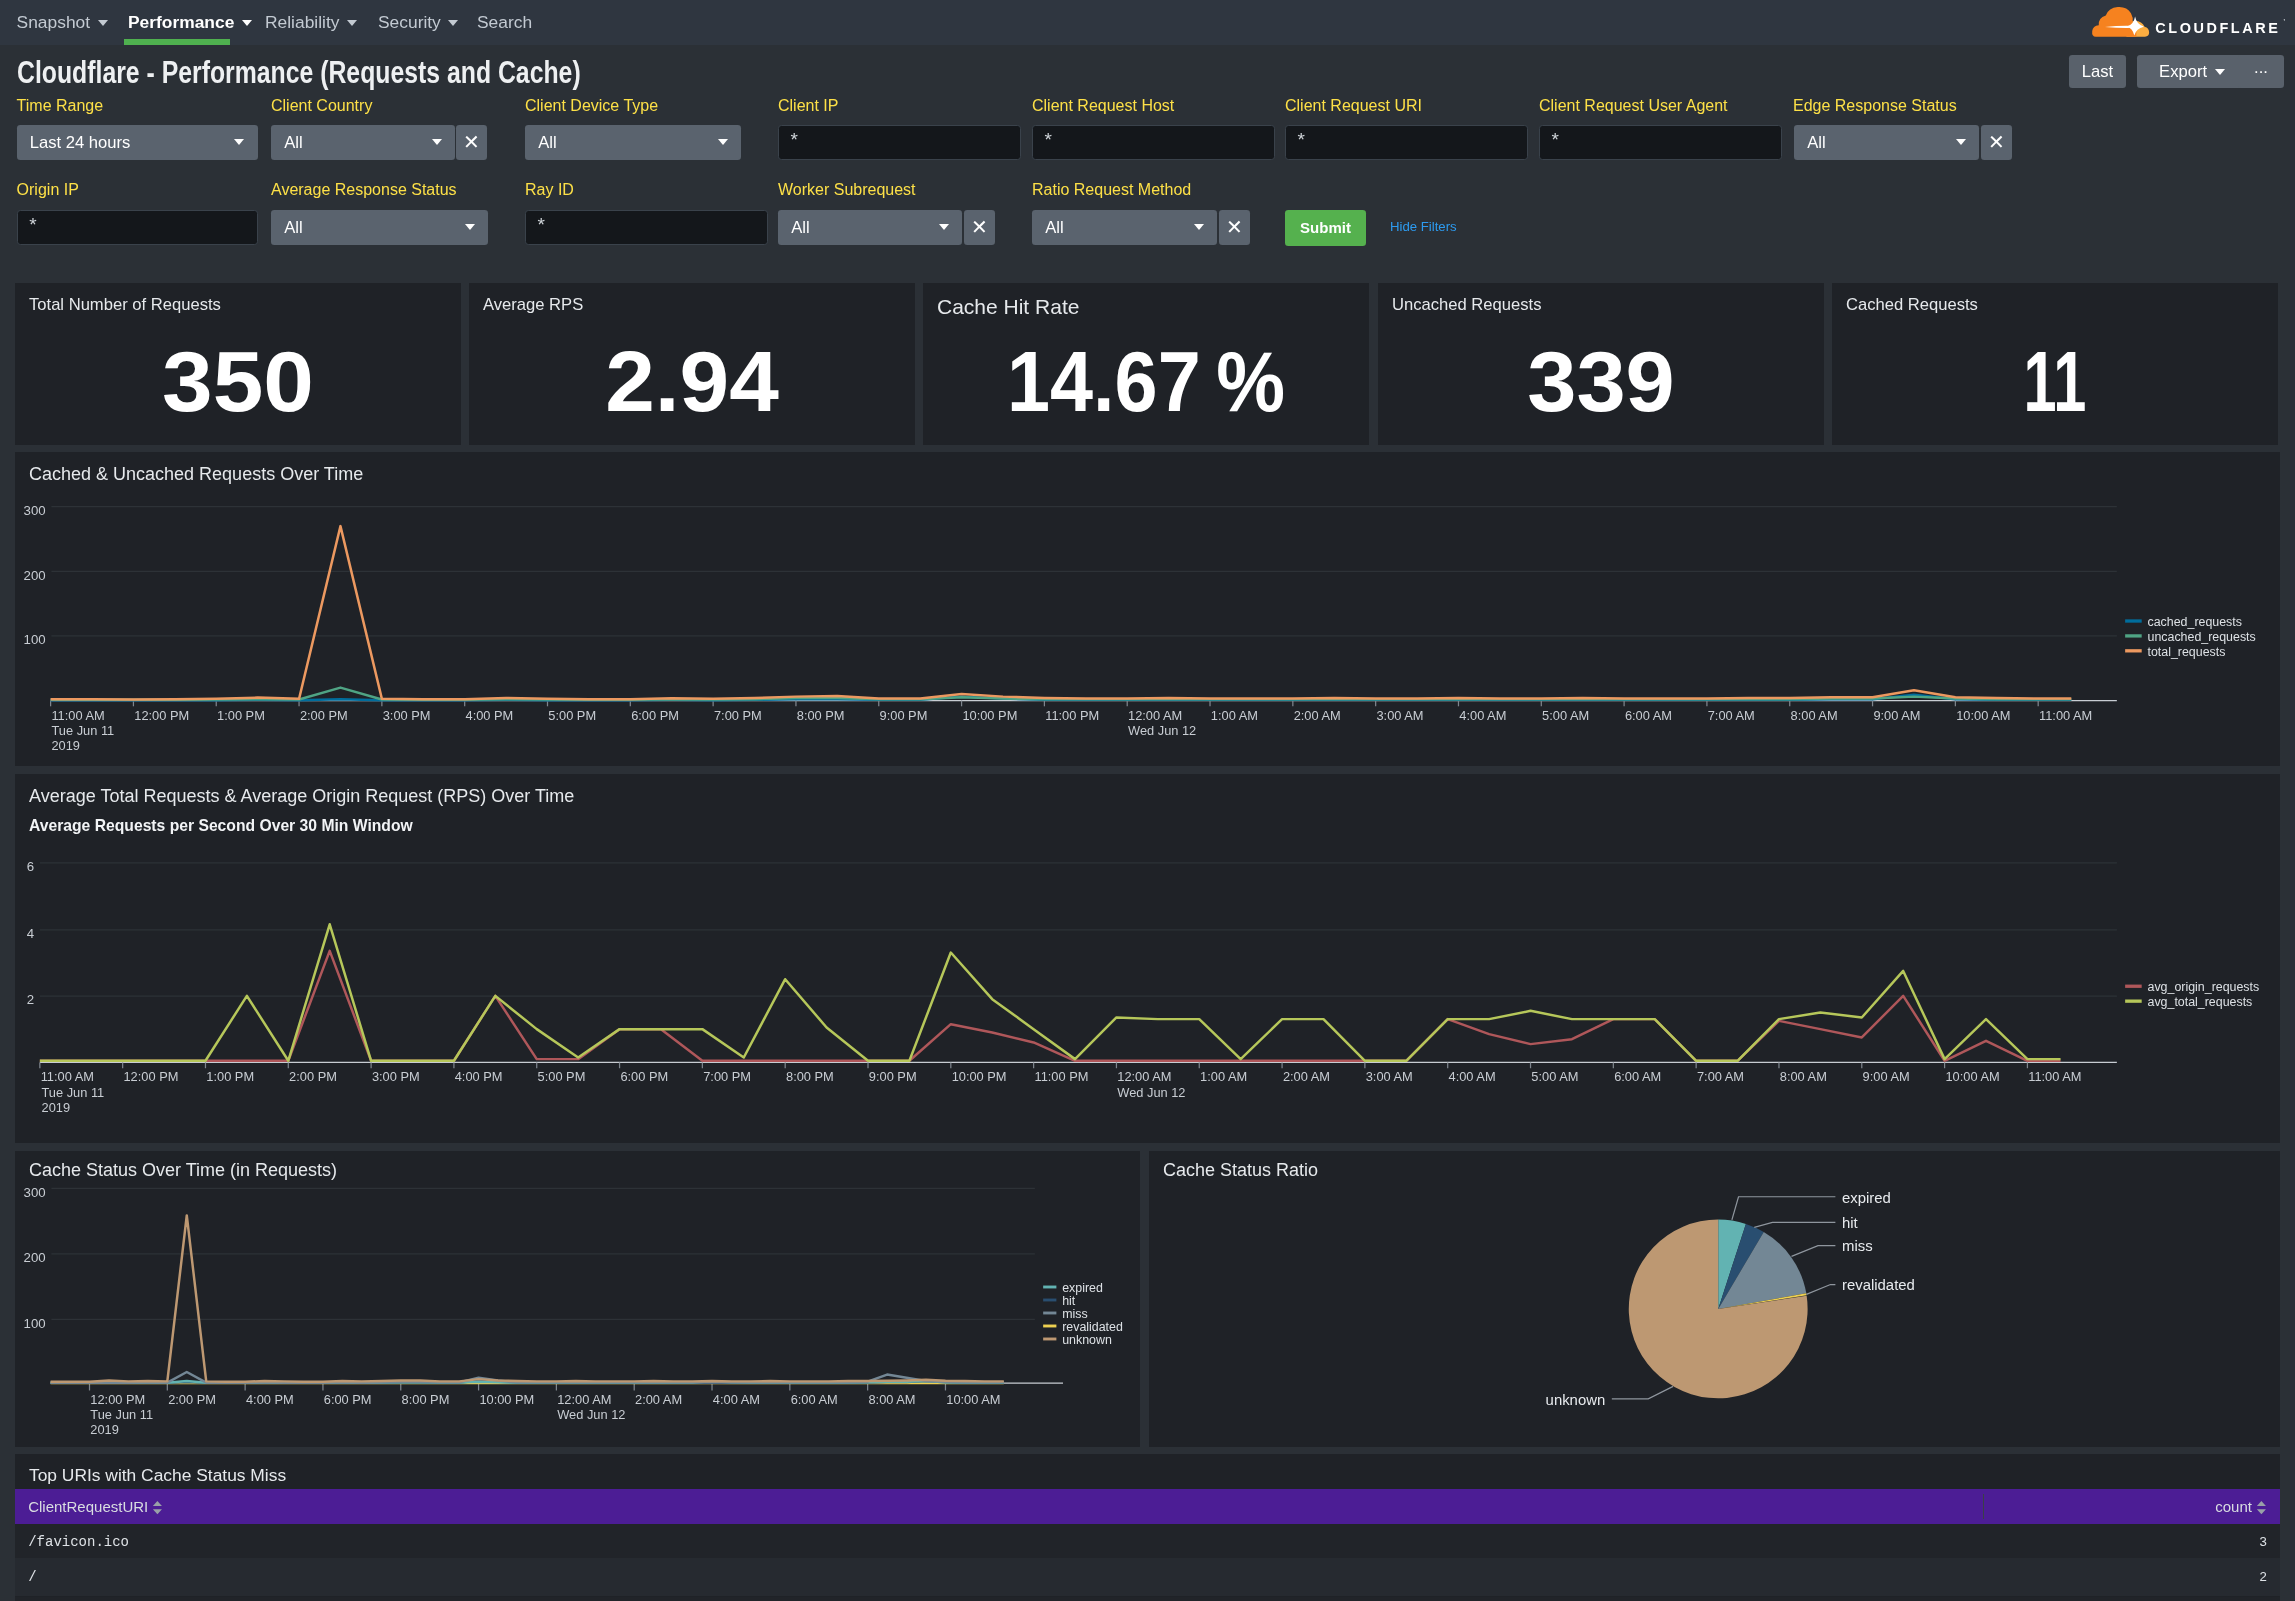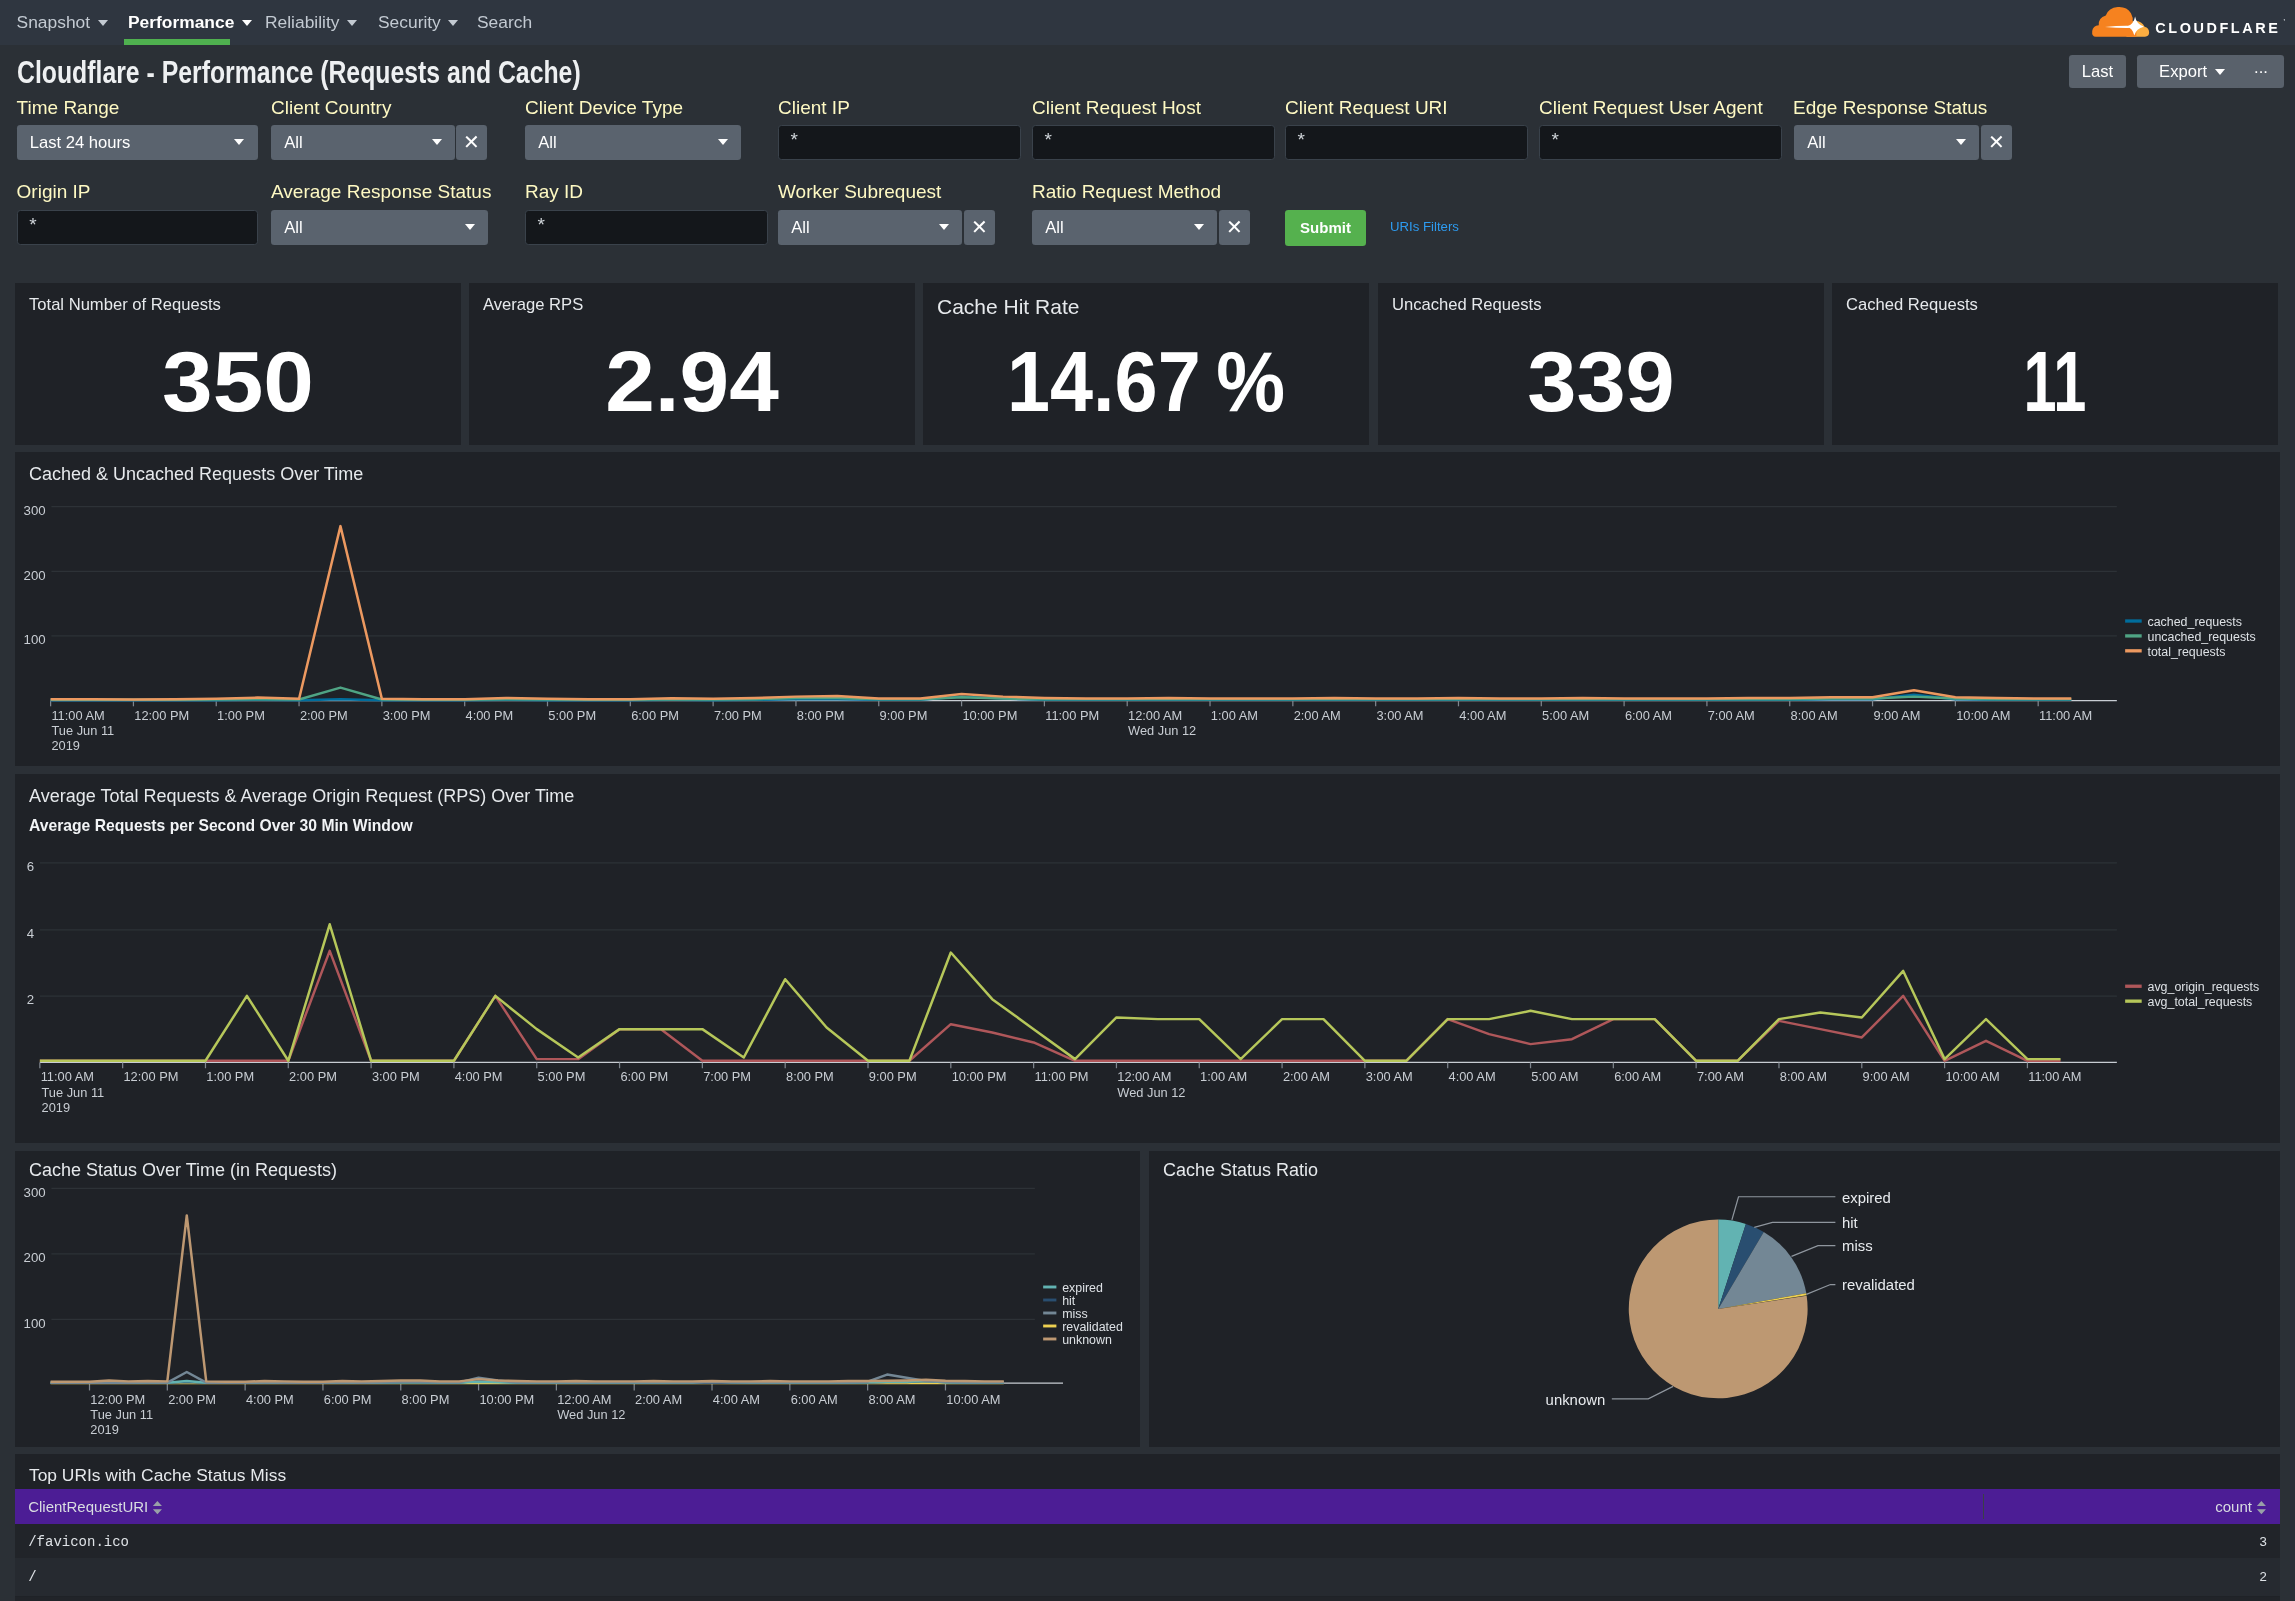--- a/index.html
+++ b/index.html
@@ -8,21 +8,21 @@
 #nav { position:absolute; left:0; top:0; width:2295px; height:45px; background:#2f3640; }
 .navitem { position:absolute; top:11.6px; font-size:17.4px; color:#c3cad2; }
 .navitem b { color:#fff; }
 .ncar { display:inline-block; width:0; height:0; border-left:5.8px solid transparent;
   border-right:5.8px solid transparent; border-top:6.6px solid #c3cad2; margin-left:7.5px; vertical-align:1.7px; }
 #uline { position:absolute; left:124px; top:39px; width:106px; height:5.8px; background:#4fb04f; }
 #title { position:absolute; left:16.6px; top:55px; font-size:31px; font-weight:bold; color:#eef0f2;
   transform:scaleX(0.80); transform-origin:0 0; white-space:nowrap; }
 .hbtn { position:absolute; top:55px; height:33px; background:#59616b; border-radius:3.3px;
   color:#fff; font-size:16.6px; text-align:center; line-height:33px; }
-.flb { position:absolute; font-size:19px; color:#fef9c3; }
+.flb { position:absolute; font-size:16px; color:#fde047; }
 .dd { position:absolute; height:35px; background:#5a636e; border-radius:3.3px; color:#fff;
   font-size:16.6px; line-height:35px; padding-left:13.2px; }
 .car { position:absolute; right:13.2px; top:14px; width:0; height:0; border-left:5.8px solid transparent;
   border-right:5.8px solid transparent; border-top:6.6px solid #fff; }
 .xb { position:absolute; width:31px; height:35px; background:#5a636e; border-radius:3.3px;
   color:#fff; font-size:20px; text-align:center; line-height:35px; }
 .inp { position:absolute; height:35px; background:#14171b; border:0.8px solid #3a424b;
   border-radius:3.3px; color:#d0d5da; font-size:19px; line-height:28px; padding-left:11.6px; }
 #submit { width:81px; height:36px; background:#55b14e; border-radius:3.3px; color:#fff;
   font-weight:bold; font-size:15px; text-align:center; line-height:36px; }
@@ -88,21 +88,21 @@
 <div class="flb" style="left:778px;top:181px">Worker Subrequest</div>
 <div class="flb" style="left:1032px;top:181px">Ratio Request Method</div>
 <div class="inp" style="left:16.6px;top:210px;width:241px">*</div>
 <div class="dd" style="left:271px;top:210px;width:217px"><span>All</span><i class="car"></i></div>
 <div class="inp" style="left:525px;top:210px;width:243px">*</div>
 <div class="dd" style="left:778px;top:210px;width:184px"><span>All</span><i class="car"></i></div>
 <div class="xb" style="left:964px;top:210px">✕</div>
 <div class="dd" style="left:1032px;top:210px;width:185px"><span>All</span><i class="car"></i></div>
 <div class="xb" style="left:1219px;top:210px">✕</div>
 <div class="abs" id="submit" style="left:1285px;top:210px">Submit</div>
-<div class="abs" id="hidef" style="left:1390px;top:219px">URIs Filters</div>
+<div class="abs" id="hidef" style="left:1390px;top:219px">Hide Filters</div>
 <div class="panel" style="left:15px;top:283px;width:446px;height:162px">
     <div class="ptitle" style="font-size:16.6px">Total Number of Requests</div>
     <div class="big" style="transform:scaleX(1.07)">350</div>
   </div>
 <div class="panel" style="left:469px;top:283px;width:446px;height:162px">
     <div class="ptitle" style="font-size:16.6px">Average RPS</div>
     <div class="big" style="transform:scaleX(1.05)">2.94</div>
   </div>
 <div class="panel" style="left:923px;top:283px;width:446px;height:162px">
     <div class="ptitle" style="font-size:21px">Cache Hit Rate</div>

